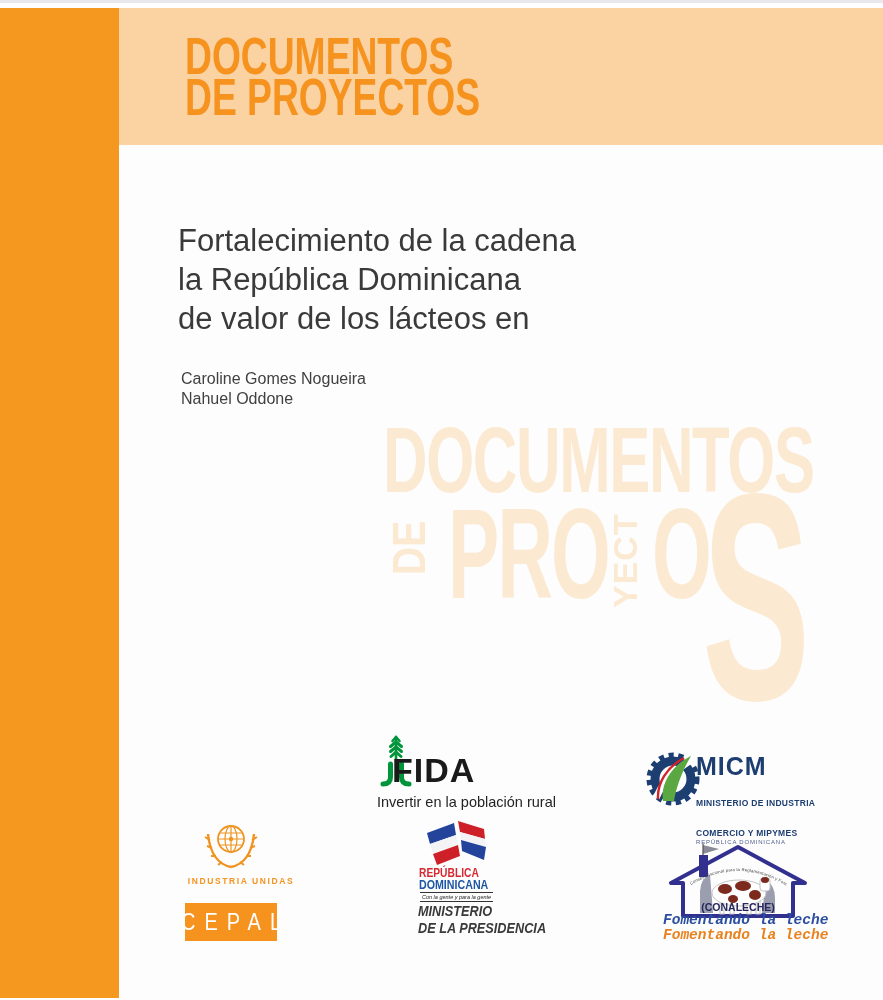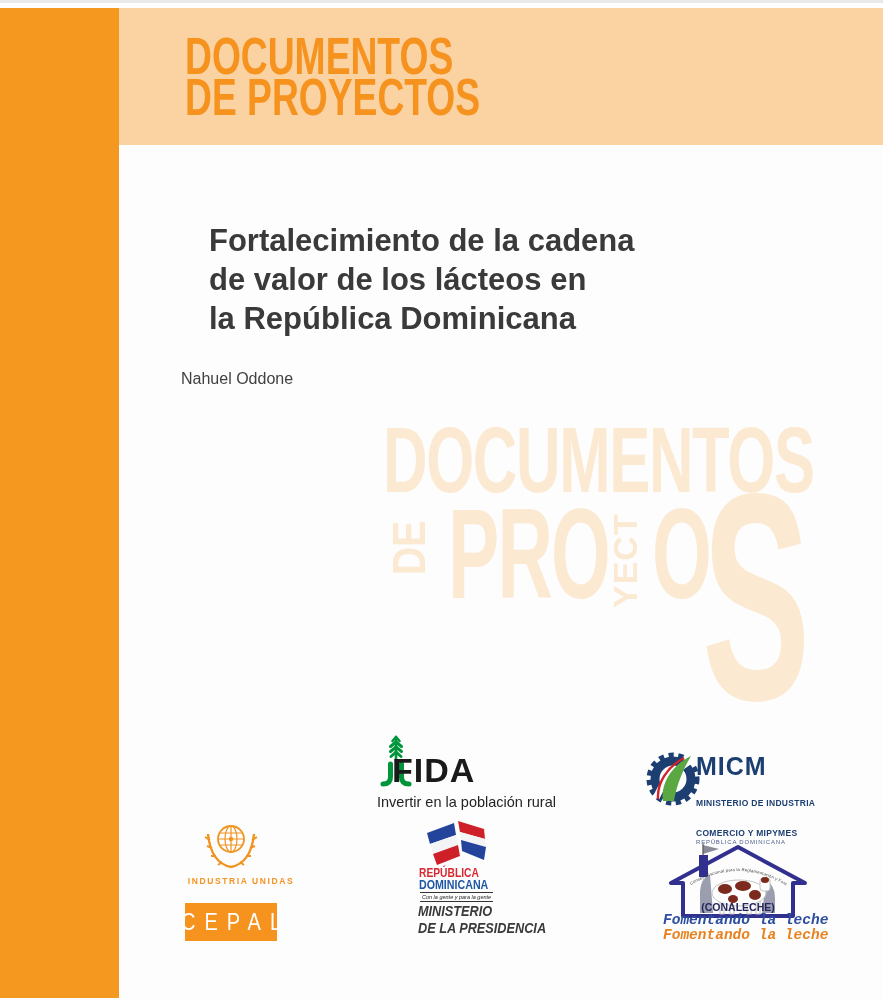--- a/index.html
+++ b/index.html
@@ -4,21 +4,21 @@
 <style>
   html,body{margin:0;padding:0;background:#ffffff;}
   #page{position:relative;width:883px;height:1000px;background:#FDFDFE;overflow:hidden;
         font-family:"Liberation Sans",sans-serif;}
   .abs{position:absolute;}
   #top-strip{left:0;top:0;width:883px;height:8px;background:#fff;border-top:3px solid #e9e9ec;}
   #left-bar{left:0;top:8px;width:119px;height:990px;background:#F4981F;}
   #header-band{left:119px;top:8px;width:764px;height:137px;background:#FBD2A2;}
   #banner-text{left:66px;top:28px;font-size:51px;line-height:41px;font-weight:bold;
                color:#F6921E;transform:scaleX(0.73);transform-origin:left top;letter-spacing:0px;white-space:nowrap;}
-  #doc-title{left:178px;top:221px;font-size:31px;line-height:39px;font-weight:bold;color:#3A3A3A;margin-left:31px;}
+  #doc-title{left:178px;top:221px;font-size:31px;line-height:39px;font-weight:normal;color:#3A3A3A;}
   #authors{left:181px;top:369px;font-size:16px;line-height:20px;color:#414141;}
   
   .wm{color:#FCE9D1;font-weight:bold;white-space:nowrap;}
   #wm-documentos{left:383px;top:414px;font-size:92px;line-height:92px;transform:scaleX(0.67);
                  transform-origin:left top;letter-spacing:-2px;}
   #wm-de{left:383px;top:575px;font-size:46px;line-height:52px;transform:rotate(-90deg) scaleX(0.85);
          transform-origin:0 0;}
   #wm-pro{left:448px;top:490px;font-size:128px;line-height:128px;transform:scaleX(0.6);
           transform-origin:left top;letter-spacing:-3px;}
   #wm-yect{left:603px;top:608px;font-size:34px;line-height:44px;transform:rotate(-90deg);
@@ -72,25 +72,26 @@
 
   <div id="header-band" class="abs">
     <div id="banner-text" class="abs">
       <div>DOCUMENTOS</div>
       <div>DE PROYECTOS</div>
     </div>
   </div>
 
   <div id="doc-title" class="abs">
     <div>Fortalecimiento de la cadena</div>
+    <div>la República Dominicana</div>
     <div>de valor de los lácteos en</div>
-    <div>la República Dominicana</div>
   </div>
 
   <div id="authors" class="abs">
+    <div>Caroline Gomes Nogueira</div>
     <div>Nahuel Oddone</div>
   </div>
 
   <div id="wm-documentos" class="abs wm">DOCUMENTOS</div>
   <div id="wm-de" class="abs wm">DE</div>
   <div id="wm-pro" class="abs wm">PRO</div>
   <div id="wm-yect" class="abs wm">YECT</div>
   <div id="wm-o" class="abs wm">O</div>
   <div id="wm-s" class="abs wm">S</div>
 

